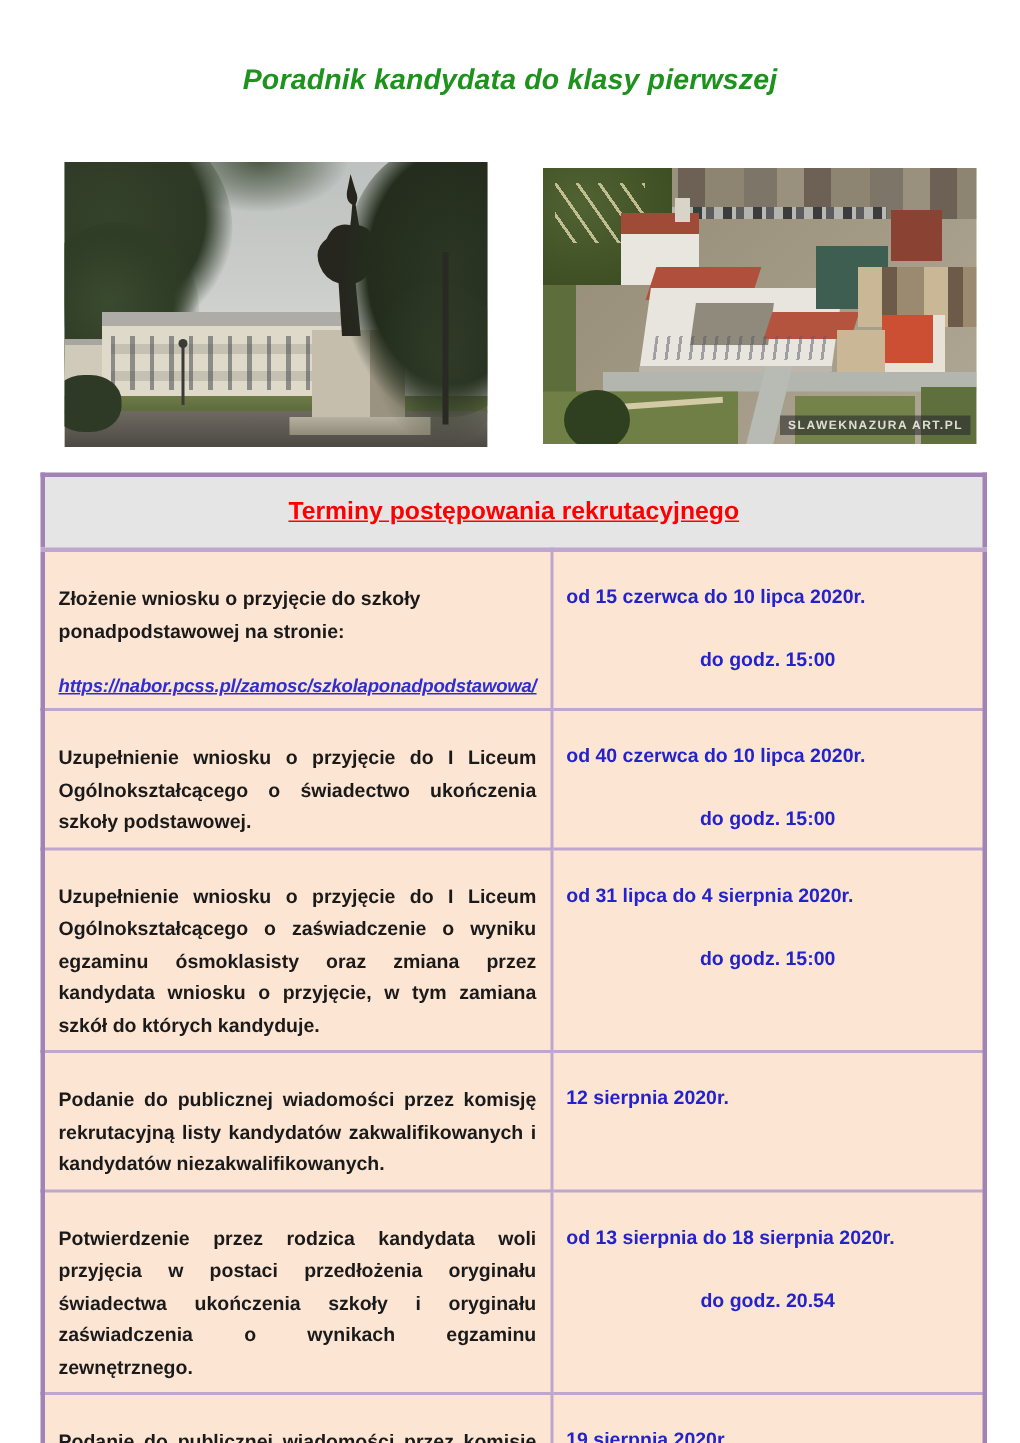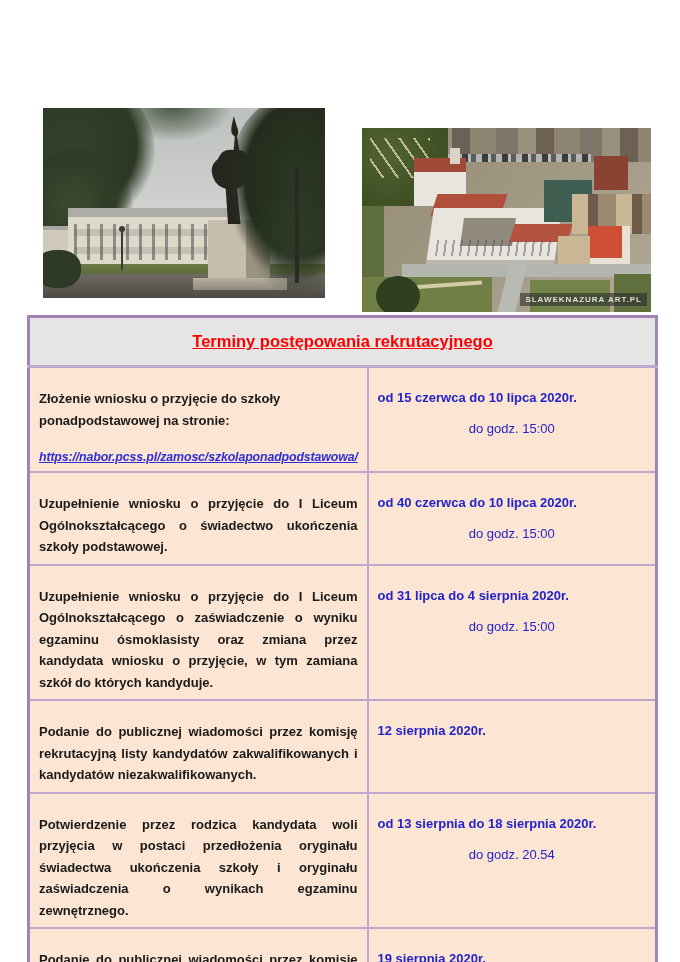--- a/index.html
+++ b/index.html
@@ -53,21 +53,20 @@
   .pl-lamp::before{content:"";position:absolute;left:-2px;top:-4px;width:6px;height:6px;border-radius:50%;background:#3a3a36;}
   .pl-pedestal{left:165px;top:112px;width:62px;height:60px;
     background:linear-gradient(90deg,#c5bead 0 62%,#9b9381 62% 100%);}
   .pl-pedestal-base{left:150px;top:170px;width:94px;height:12px;
     background:linear-gradient(180deg,#b6b09f,#8f8a7b);}
   .pl-statue{position:absolute;left:146px;top:8px;width:78px;height:108px;}
   .pl-statue path{fill:#26261f;}
   .photo-right{
     left:362px;top:112px;width:289px;height:184px;
     background:linear-gradient(135deg,#938975 0%,#a39a86 55%,#b0a896 100%);
-    margin-top:16px;
   }
   .pr-topband{left:50px;top:0;right:0;height:34px;
     background:
       repeating-linear-gradient(90deg,#7d7567 0 22px,#99907e 22px 40px,#6c6154 40px 58px,#8d8572 58px 84px);}
   .pr-cars{left:60px;top:26px;right:60px;height:8px;
     background:repeating-linear-gradient(90deg,#3c3c3c 0 6px,#b9b9b4 6px 9px,#5d5d60 9px 14px,#b4b4ae 14px 20px);}
   .pr-park{left:0;top:0;width:86px;height:78px;
     background:radial-gradient(ellipse at 30% 30%,#516233 0%,#415226 60%,#3a4a22 100%);}
   .pr-park::after{content:"";position:absolute;left:8px;top:10px;width:60px;height:40px;
     background:repeating-linear-gradient(55deg,rgba(0,0,0,0) 0 10px,rgba(222,214,170,.8) 10px 12px);}
@@ -133,30 +132,31 @@
   .link{
     display:inline-block;margin-top:19px;
     color:var(--link-blue);font-weight:bold;font-style:italic;
     font-size:12.4px;letter-spacing:-0.15px;white-space:nowrap;
     text-decoration:underline;
   }
   .date{
     color:var(--date-blue);font-weight:bold;font-size:13px;line-height:20px;
   }
   .time{
-    color:var(--date-blue);font-weight:normal;font-size:13px;
-    text-align:center;margin-top:13px;
+    color:var(--date-blue);font-weight:bold;font-size:13px;
+    text-align:center;margin-top:24px;
   }
 </style>
 </head>
 <body>
 
 <div class="page">
 
   <header class="doc-title">
+    <div>Poradnik kandydata do klasy pierwszej</div>
   </header>
 
   <div class="photo photo-left">
     <i class="pl-tree-l"></i>
     <i class="pl-tree-l2"></i>
     <i class="pl-branch"></i>
     <i class="pl-wing"></i>
     <i class="pl-building">
       <i class="pl-windows"></i>
     </i>

